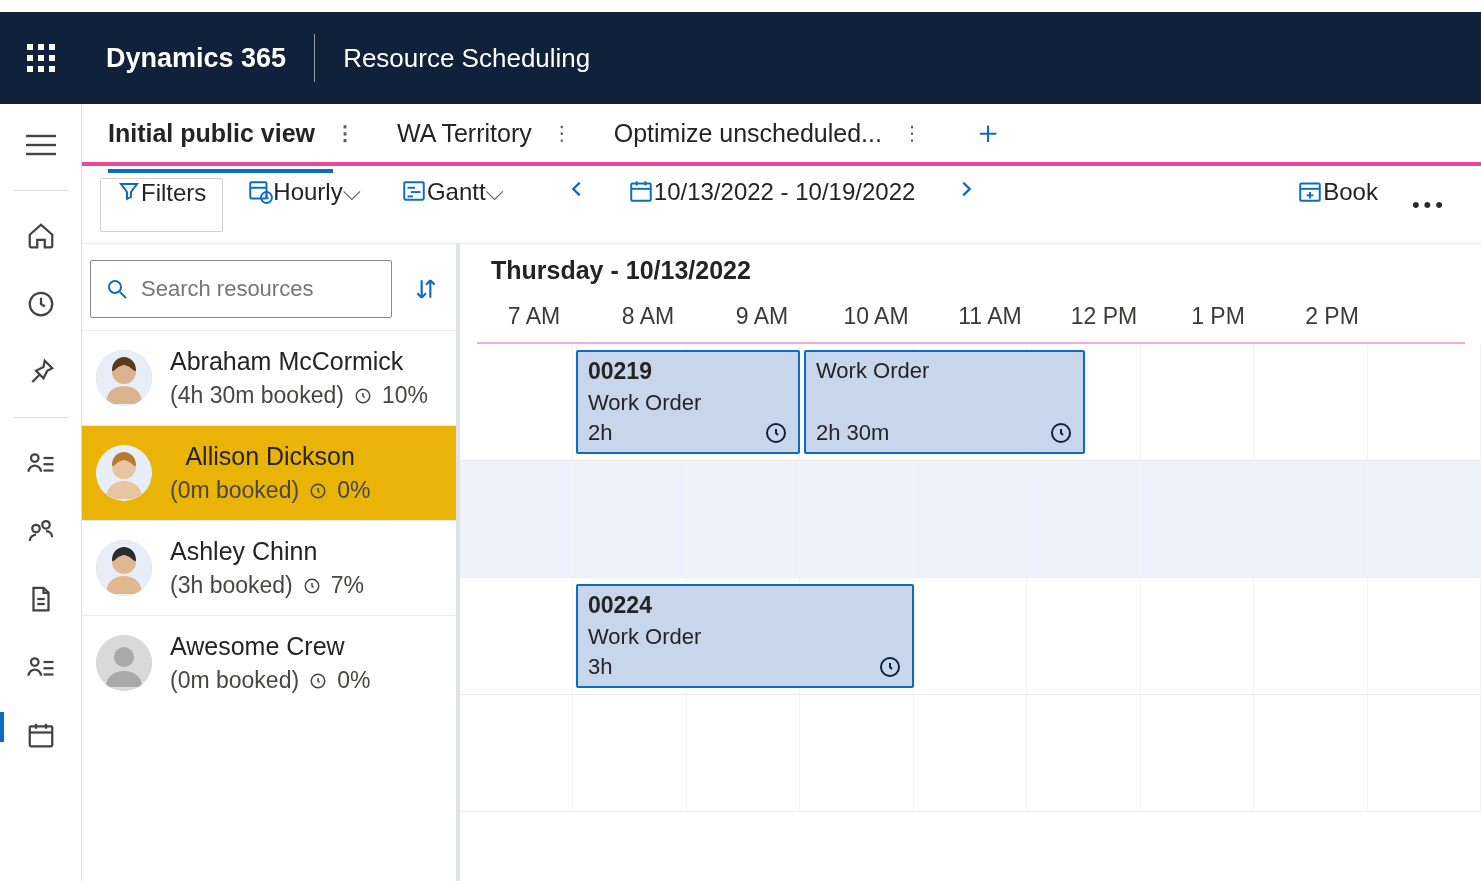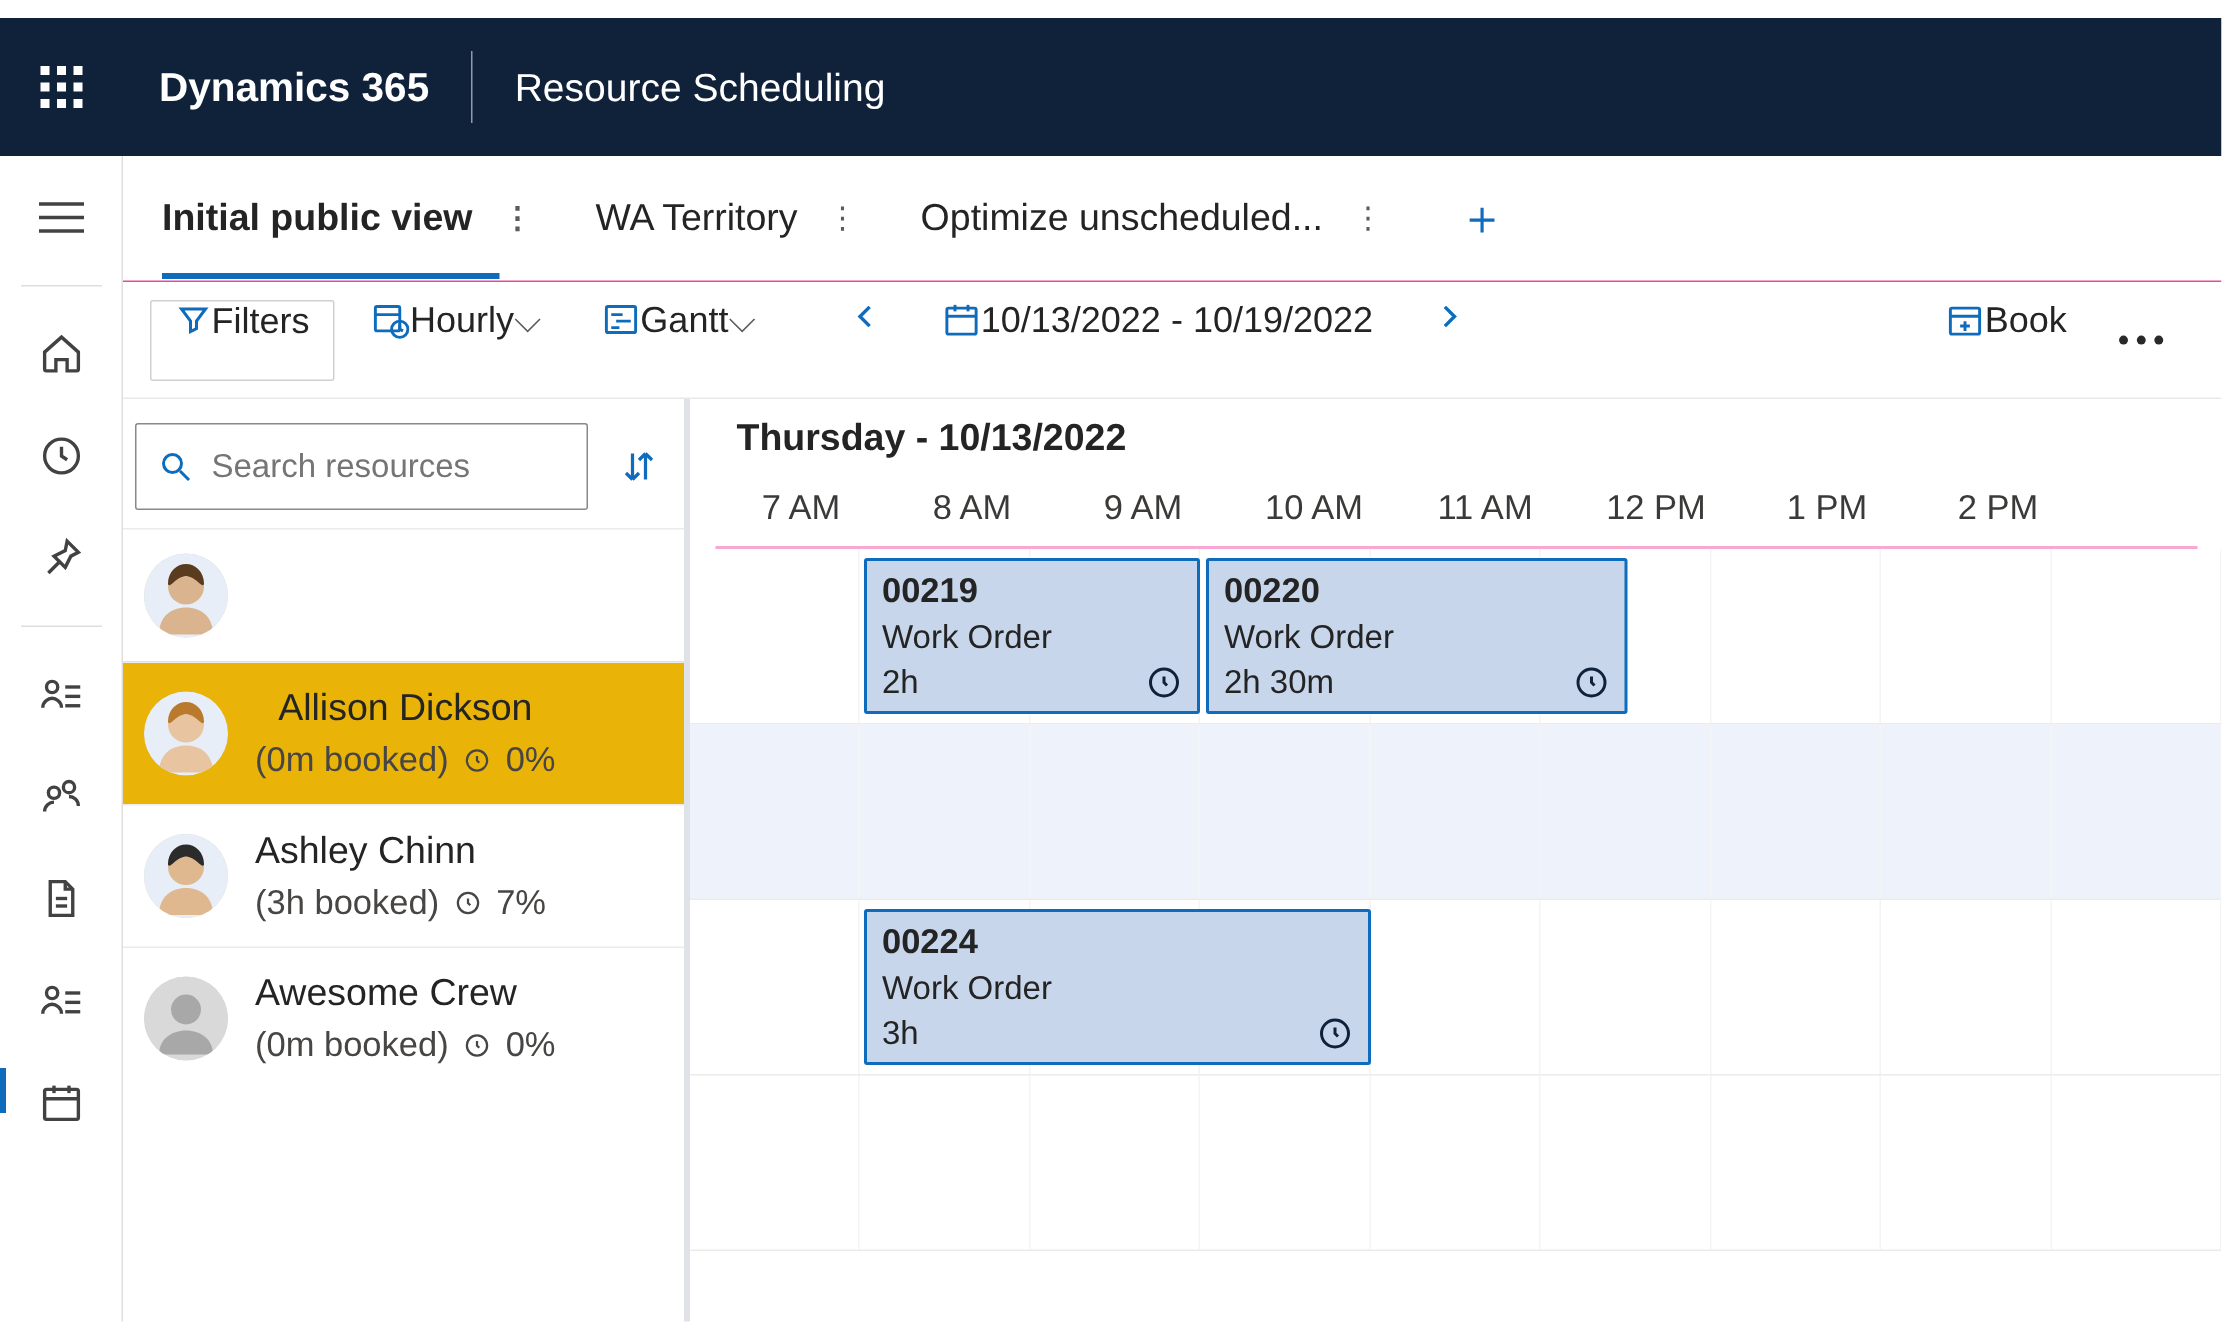--- a/index.html
+++ b/index.html
@@ -41,23 +41,23 @@
   .nav-rail .active-marker {
     width: 4px; height: 30px; background:#0f6cbd; position:absolute; left:0;
   }
   .rail-item { position: relative; width:100%; display:flex; justify-content:center; }
 
   
   .content { flex:1; display:flex; flex-direction:column; position:relative; }
 
   
   .view-tabs {
-    height: 84px; display:flex; align-items:center;
+    height: 62px; display:flex; align-items:center;
     padding-left: 26px; gap: 36px;
-    border-bottom: 1px solid #ec4899;
+    border-bottom: 4px solid #ec4899;
   }
   .view-tab { display:flex; align-items:center; gap:14px; font-size:25px; color:#242424; cursor:pointer; }
   .view-tab.active { font-weight:600; position:relative; }
   .view-tab.active::after { content:""; position:absolute; left:0; right:28px; bottom:-22px; height:4px; background:#0f6cbd; }
   .tab-more { color:#5b5b5b; font-size:20px; padding:6px; cursor:pointer; }
   .add-tab { color:#0f6cbd; font-size:32px; cursor:pointer; padding:0 8px; }
 
   
   .toolbar {
     height: 78px; display:flex; align-items:center;
@@ -356,20 +356,33 @@
         <div class="resource-list" id="resource-list">
             <div class="res-row">
               <div class="avatar">
                 <svg viewBox="0 0 56 56">
                   <circle cx="28" cy="28" r="28" fill="#e7eef7"></circle>
                   <path d="M10 54c0-12 8-18 18-18s18 6 18 18" fill="#d9b48f"></path>
                   <circle cx="28" cy="22" r="12" fill="#d9b48f"></circle>
                   <path d="M16 20c0-8 6-13 12-13s12 5 12 13c0 2-2 1-4-1-3-3-7-4-8-4s-5 1-8 4c-2 2-4 3-4 1z" fill="#5a3b1e"></path>
                 </svg>
               </div>
+              <div class="res-info">
+                <div class="res-name">Abraham McCormick</div>
+                <div class="res-sub">
+                  <span>(4h 30m booked)</span>
+                  <span class="icon">
+                    <svg class="clk" viewBox="0 0 24 24" fill="none" stroke="#484644" stroke-width="2">
+                      <circle cx="12" cy="12" r="9"></circle>
+                      <path d="M12 8v4l2 2"></path>
+                    </svg>
+                  </span>
+                  <span>10%</span>
+                </div>
+              </div>
             </div>
             <div class="res-row selected">
               <div class="avatar">
                 <svg viewBox="0 0 56 56">
                   <circle cx="28" cy="28" r="28" fill="#e7eef7"></circle>
                   <path d="M10 54c0-12 8-18 18-18s18 6 18 18" fill="#e8c4a0"></path>
                   <circle cx="28" cy="22" r="12" fill="#e8c4a0"></circle>
                   <path d="M16 20c0-8 6-13 12-13s12 5 12 13c0 2-2 1-4-1-3-3-7-4-8-4s-5 1-8 4c-2 2-4 3-4 1z" fill="#b97a2e"></path>
                 </svg>
               </div>
@@ -469,21 +482,20 @@
                   <span>2h</span>
                   <span class="icon">
                     <svg class="clk-ic" viewBox="0 0 24 24" fill="none" stroke="#10213a" stroke-width="2">
                       <circle cx="12" cy="12" r="9"></circle>
                       <path d="M12 8v4l2 2"></path>
                     </svg>
                   </span>
                 </div>
               </div>
               <div class="booking" style="left: 344px; width: 281px;">
-                <div class="b-id">00220</div>
                 <div class="b-type">Work Order</div>
                 <div class="b-bottom">
                   <span>2h 30m</span>
                   <span class="icon">
                     <svg class="clk-ic" viewBox="0 0 24 24" fill="none" stroke="#10213a" stroke-width="2">
                       <circle cx="12" cy="12" r="9"></circle>
                       <path d="M12 8v4l2 2"></path>
                     </svg>
                   </span>
                 </div>

